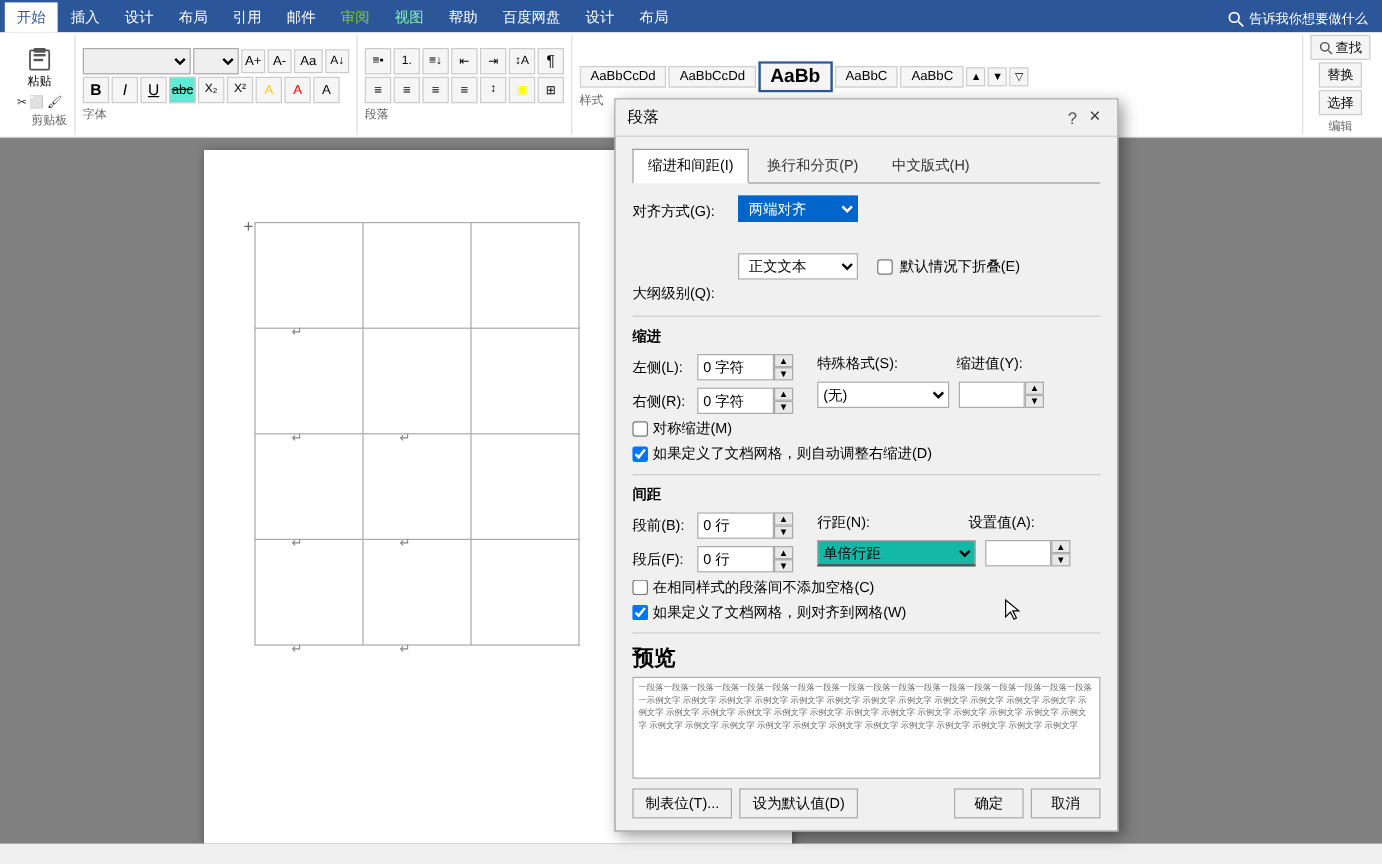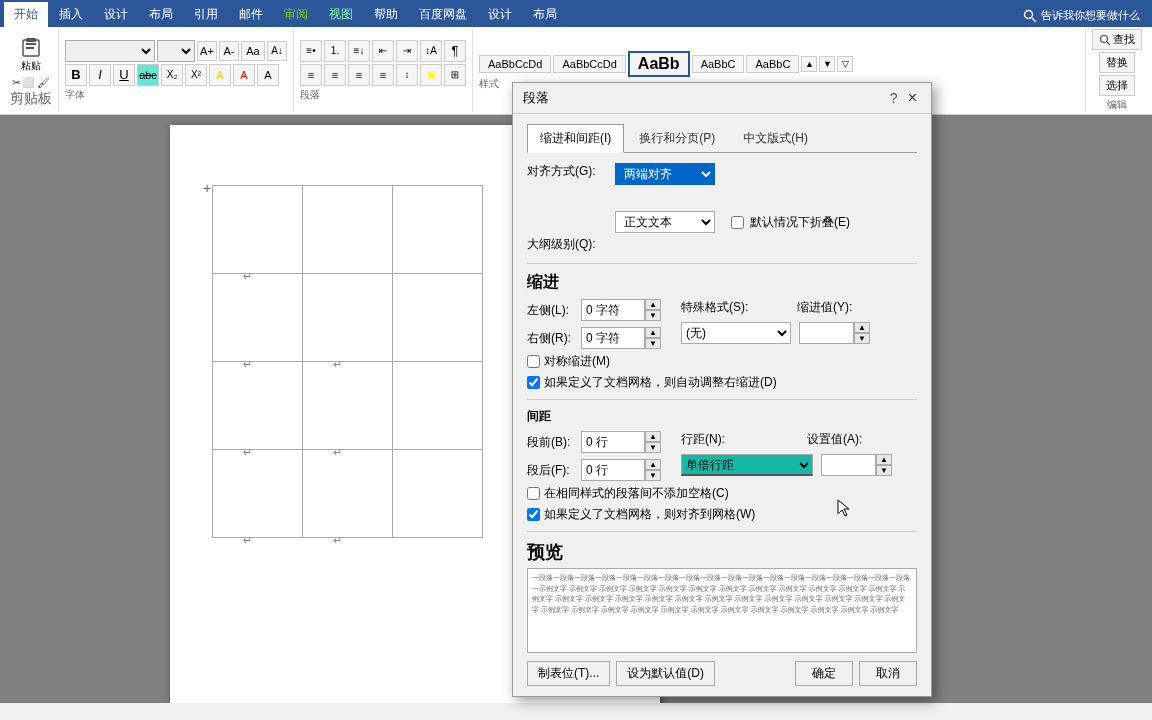--- a/index.html
+++ b/index.html
@@ -44,21 +44,21 @@
             <rect x="7" y="8" width="10" height="2" fill="#555"></rect>
             <rect x="7" y="12" width="8" height="2" fill="#555"></rect>
           </svg>
         <span style="font-size:10px;">粘贴</span>
       </div>
       <div style="display:flex; gap:2px;">
         <button style="background:none;border:none;cursor:pointer;font-size:10px;color:#333;" title="剪切">✂</button>
         <button style="background:none;border:none;cursor:pointer;font-size:10px;color:#333;" title="复制">⬜</button>
         <button style="background:none;border:none;cursor:pointer;font-size:10px;color:#333;" title="格式刷">🖌</button>
       </div>
-      <span style="font-size:14px;color:#666;">剪贴板</span>
+      <span style="font-size:10px;color:#666;margin-left:16px;">剪贴板</span>
     </div>
 
     <div style="display:flex; flex-direction:column; padding:0 6px; border-right:1px solid #ddd; gap:2px; justify-content:center;">
       <div style="display:flex; align-items:center; gap:2px;">
         <select class="font-select" style="width:90px; height:22px; font-size:11px; border:1px solid #aaa;">
           <option></option>
         </select>
         <select class="font-size-select" style="width:38px; height:22px; font-size:11px; border:1px solid #aaa;">
           <option></option>
         </select>
@@ -190,42 +190,42 @@
   <div style="padding:10px 14px;">
 
     <div style="display:flex; border-bottom:1px solid #999; margin-bottom:10px;">
       <div style="padding:5px 12px; font-size:12px; cursor:pointer; background:white; border:1px solid #999; border-bottom:1px solid white; margin-bottom:-1px; margin-right:2px;">缩进和间距(I)</div>
       <div style="padding:5px 12px; font-size:12px; cursor:pointer; border:1px solid transparent; margin-bottom:-1px; margin-right:2px; color:#333;">换行和分页(P)</div>
       <div style="padding:5px 12px; font-size:12px; cursor:pointer; border:1px solid transparent; margin-bottom:-1px; color:#333;">中文版式(H)</div>
     </div>
 
     <div style="margin-bottom:10px;">
 
-      <div style="display:flex; align-items:flex-start; margin-bottom:6px; gap:6px;">
+      <div style="display:flex; align-items:flex-end; margin-bottom:6px; gap:6px;">
         <label style="font-size:12px; width:82px; flex-shrink:0;">对齐方式(G):</label>
         <select style="width:100px; height:22px; font-size:12px; border:1px solid #0066cc; background:#0066cc; color:white; padding:0 4px;">
           <option>两端对齐</option>
         </select>
         <span style="font-size:10px; color:#555;"></span>
       </div>
 
       <div style="display:flex; align-items:center; gap:6px;">
         <label style="font-size:12px; width:82px; flex-shrink:0;margin-top:45px;">大纲级别(Q):</label>
         <select style="width:100px; height:22px; font-size:12px; border:1px solid #aaa; background:white; padding:0 4px;">
           <option>正文文本</option>
         </select>
         <input type="checkbox" style="margin-left: 10px;">
         <label style="font-size:12px;">默认情况下折叠(E)</label>
       </div>
     </div>
 
     <hr style="border:none; border-top:1px solid #ccc; margin:8px 0;">
 
     <div style="margin-bottom:8px;">
-      <div style="font-size:16px; font-weight:bold; margin-bottom:6px;">缩进</div>
+      <div style="font-size:12px; font-weight:bold; margin-bottom:6px;">缩进</div>
 
       <div style="display:flex; align-items:flex-start; gap:10px; margin-bottom:4px;">
         <div style="display:flex; flex-direction:column; gap:6px;">
           <div style="display:flex; align-items:center; gap:4px;">
             <label style="font-size:12px; width:50px;">左侧(L):</label>
             <div style="display:flex; align-items:center;">
               <input type="text" style="width: 64px; height: 22px; border: 1px solid rgb(170, 170, 170); font-size: 12px; padding: 0px 4px;" value="0 字符">
               <div style="display:flex; flex-direction:column;">
                 <button style="width:16px;height:11px;border:1px solid #aaa;background:#e8e8e8;cursor:pointer;font-size:8px;padding:0;display:flex;align-items:center;justify-content:center;">▲</button>
                 <button style="width:16px;height:11px;border:1px solid #aaa;background:#e8e8e8;cursor:pointer;font-size:8px;padding:0;display:flex;align-items:center;justify-content:center;">▼</button>

